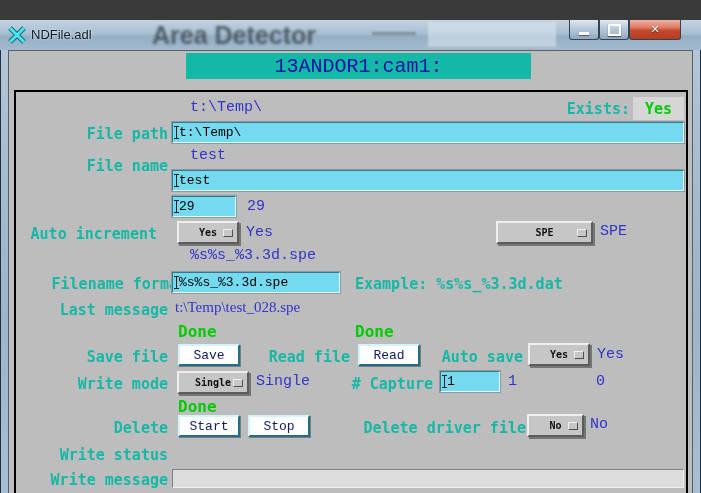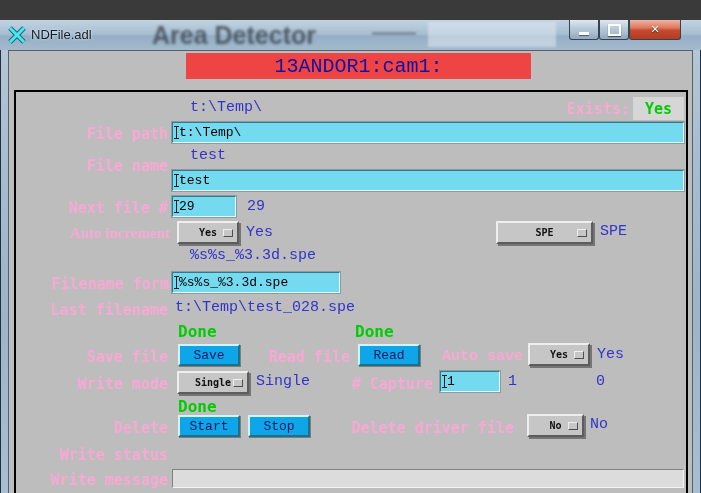--- a/index.html
+++ b/index.html
@@ -37,26 +37,26 @@
   .glyph-max{display:block;width:9px;height:8px;border:2px solid #fdfdfd;
     box-shadow:0 1px 1px rgba(0,0,0,.5);}
 
   
   .client{position:absolute;left:8px;top:30px;width:685px;height:454px;
     background:#bdbdbd;border:1px solid #55606b;box-sizing:border-box;}
   .bottom-strip{position:absolute;left:8px;top:484px;width:685px;height:8px;
     border-top:1px solid #cfe4f7;
     background:linear-gradient(90deg,#17345f 0%,#0c1a33 12%,#101c2e 22%,#3b5073 32%,#58719c 45%,#4a6391 60%,#7e97c0 72%,#91a9cf 85%,#3c5378 100%);}
   .header-box{position:absolute;left:186px;top:33px;width:345px;height:26px;
-    background:#ef4444;display:flex;align-items:center;justify-content:center;}
+    background:#14b8a6;display:flex;align-items:center;justify-content:center;}
   .header-text{font:20px "Liberation Mono",monospace;color:#1212a5;letter-spacing:0px;}
   .panel{position:absolute;left:14px;top:70px;width:674px;height:407px;
     border:2px solid #000;box-sizing:border-box;}
 
-  .lbl{position:absolute;font:bold 15px "DejaVu Sans Mono",monospace;color:#f9a8d4;
+  .lbl{position:absolute;font:bold 15px "DejaVu Sans Mono",monospace;color:#14b8a6;
     white-space:pre;text-align:right;}
   .rbv{position:absolute;font:15px "Liberation Mono",monospace;color:#3333cc;white-space:pre;}
   .grn{position:absolute;font:bold 16px "DejaVu Sans Mono",monospace;color:#00cc00;white-space:pre;}
 
   .entry{position:absolute;background:#73daf0;box-sizing:border-box;
     border-top:1px solid #2f7a8f;border-left:1px solid #2f7a8f;
     border-bottom:1px solid #e2fafd;border-right:1px solid #e2fafd;
     outline:1px solid #8d9aa0;
     font:13px "Liberation Mono",monospace;color:#000;
     display:flex;align-items:center;padding:0 3px;}
@@ -69,21 +69,21 @@
     border-top:2px solid #eeeeee;border-left:2px solid #eeeeee;
     border-bottom:2px solid #5c5c5c;border-right:2px solid #5c5c5c;
     box-shadow:2px 2px 0 rgba(45,45,45,.5);
     display:flex;align-items:center;justify-content:center;
     font:bold 10px "DejaVu Sans Mono",monospace;color:#111;cursor:pointer;}
   .drop .ind{position:absolute;right:4px;top:50%;margin-top:-4px;width:10px;height:8px;
     background:#c6c6c6;box-sizing:border-box;
     border-top:1px solid #efefef;border-left:1px solid #efefef;
     border-bottom:1px solid #4f4f4f;border-right:1px solid #4f4f4f;}
 
-  .cbtn{position:absolute;background:#0ea5e9;box-sizing:border-box;
+  .cbtn{position:absolute;background:#ffffff;box-sizing:border-box;
     border-top:2px solid #d2f5fc;border-left:2px solid #d2f5fc;
     border-bottom:2px solid #1f6f86;border-right:2px solid #1f6f86;
     box-shadow:1px 1px 0 rgba(30,30,30,.4);
     display:flex;align-items:center;justify-content:center;
     font:13px "Liberation Mono",monospace;color:#101a60;cursor:pointer;}
 
   .badge{position:absolute;background:#d6d6d6;display:flex;align-items:center;justify-content:center;
     font:bold 15px "DejaVu Sans Mono",monospace;color:#00cc00;}
   .rofield{position:absolute;background:#dcdcdc;box-sizing:border-box;
     border-top:1px solid #808080;border-left:1px solid #808080;
@@ -138,58 +138,58 @@
     <span>t:\Temp\</span>
   </div>
 
   <div class="rbv" style="left:190px;top:127px;">test</div>
   <div class="lbl" style="right:533px;top:137px;">File name</div>
   <div class="entry" style="left:172px;top:150px;width:512px;height:21px;">
     <span class="caret"></span>
     <span>test</span>
   </div>
 
-  <div class="lbl" style="right:533px;top:179px;">Next file #</div>
   <div class="entry" style="left:172px;top:176px;width:64px;height:21px;">
     <span class="caret"></span>
     <span>29</span>
   </div>
   <div class="rbv" style="left:247px;top:178px;">29</div>
 
-  <div class="lbl" style="right:531px;top:205px;font-family:Liberation Serif, serif;">Auto increment</div>
+  <div class="lbl" style="right:544px;top:205px;">Auto increment</div>
   <div class="drop" style="left:177px;top:201px;width:62px;height:23px;">
     <span>Yes</span>
     <span class="ind"></span>
   </div>
   <div class="rbv" style="left:246px;top:204px;">Yes</div>
 
   <div class="drop" style="left:496px;top:201px;width:97px;height:23px;">
     <span>SPE</span>
     <span class="ind"></span>
   </div>
   <div class="rbv" style="left:600px;top:203px;">SPE</div>
 
   <div class="rbv" style="left:190px;top:227px;">%s%s_%3.3d.spe</div>
   <div class="lbl" style="right:514px;top:255px;">Filename format</div>
   <div class="entry" style="left:172px;top:252px;width:168px;height:21px;">
     <span class="caret"></span>
     <span>%s%s_%3.3d.spe</span>
   </div>
-
-  <div class="lbl" style="right:533px;top:281px;">Last filename</div>
-  <div class="rbv" style="left:175px;top:279px;">t:\Temp\test_028.spe</div>
+  <div class="lbl" style="left:355px;top:255px;text-align:left;">Example: %s%s_%3.3d.dat</div>
+
+  <div class="lbl" style="right:533px;top:281px;">Last message</div>
+  <div class="rbv" style="left:175px;top:279px;font-family:Liberation Serif, serif;">t:\Temp\test_028.spe</div>
 
   <div class="grn" style="left:178px;top:302px;">Done</div>
   <div class="grn" style="left:355px;top:302px;">Done</div>
 
   <div class="lbl" style="right:533px;top:328px;">Save file</div>
   <div class="cbtn" style="left:178px;top:324px;width:62px;height:22px;">Save</div>
   <div class="lbl" style="right:351px;top:328px;text-align:center;">Read file</div>
   <div class="cbtn" style="left:358px;top:324px;width:62px;height:22px;">Read</div>
-  <div class="lbl" style="right:178px;top:328px;font-family:Liberation Mono, monospace;">Auto save</div>
+  <div class="lbl" style="right:178px;top:328px;">Auto save</div>
   <div class="drop" style="left:528px;top:323px;width:62px;height:23px;">
     <span>Yes</span>
     <span class="ind"></span>
   </div>
   <div class="rbv" style="left:597px;top:326px;">Yes</div>
 
   <div class="lbl" style="right:533px;top:355px;">Write mode</div>
   <div class="drop" style="left:177px;top:351px;width:72px;height:23px;">
     <span>Single</span>
     <span class="ind"></span>
@@ -201,21 +201,21 @@
     <span>1</span>
   </div>
   <div class="rbv" style="left:508px;top:353px;">1</div>
   <div class="rbv" style="left:596px;top:353px;">0</div>
 
   <div class="grn" style="left:178px;top:377px;">Done</div>
 
   <div class="lbl" style="right:533px;top:399px;">Delete</div>
   <div class="cbtn" style="left:178px;top:395px;width:62px;height:22px;">Start</div>
   <div class="cbtn" style="left:248px;top:395px;width:62px;height:22px;">Stop</div>
-  <div class="lbl" style="right:187px;top:399px;">Delete driver file</div>
+  <div class="lbl" style="right:175px;top:399px;">Delete driver file</div>
   <div class="drop" style="left:527px;top:394px;width:57px;height:23px;">
     <span>No</span>
     <span class="ind"></span>
   </div>
   <div class="rbv" style="left:590px;top:396px;">No</div>
 
   <div class="lbl" style="right:533px;top:426px;">Write status</div>
 
   <div class="lbl" style="right:533px;top:451px;">Write message</div>
   <div class="rofield" style="left:172px;top:449px;width:512px;height:19px;">

